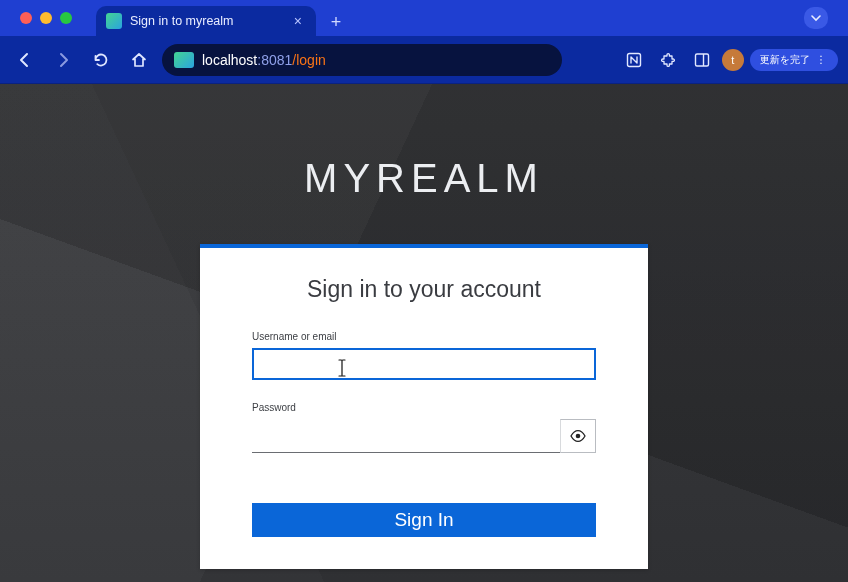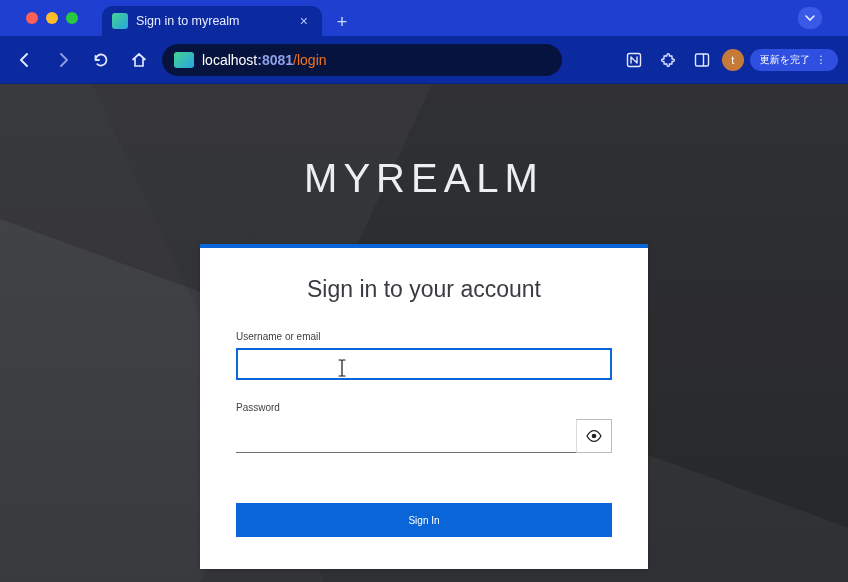--- a/index.html
+++ b/index.html
@@ -1,21 +1,21 @@
 <!DOCTYPE html>
 <html><head>
 <meta charset="utf-8">
 <style>
   * { box-sizing: border-box; margin: 0; padding: 0; }
   html, body { width: 848px; height: 582px; font-family: -apple-system, BlinkMacSystemFont, "Segoe UI", Helvetica, Arial, sans-serif; overflow: hidden; }
   body { background: #1b1b1b; }
 
   
   .browser { width: 100%; height: 100%; display: flex; flex-direction: column; }
-  .titlebar { height: 36px; background: #1f3fd1; display: flex; align-items: center; padding: 0 20px; position: relative; }
+  .titlebar { height: 36px; background: #1f3fd1; display: flex; align-items: center; padding: 0 14px; position: relative; }
   .traffic { display: flex; gap: 8px; align-items: center; padding-left: 6px; }
   .tl { width: 12px; height: 12px; border-radius: 50%; }
   .tl.red { background: #ff5f57; }
   .tl.yellow { background: #febc2e; }
   .tl.green { background: #28c840; }
 
   .tabstrip { display: flex; align-items: flex-end; margin-left: 24px; height: 100%; }
   .tab {
     background: #0b2aa0;
     color: #e8ecff;
@@ -66,21 +66,21 @@
     padding: 0 12px;
     color: #e7ebff;
     font-size: 14px;
     gap: 8px;
   }
   .omnibox .site-badge {
     width: 20px; height: 16px; border-radius: 3px;
     background: linear-gradient(135deg, #44d492 0%, #2aa3e0 100%);
   }
   .omnibox .url-host { color: #ffffff; }
-  .omnibox .url-port { color: #8fa0e8; font-weight: bold; }
+  .omnibox .url-port { color: #8fa0e8; }
   .omnibox .url-path { color: #f97316; }
 
   .tb-right { margin-left: auto; display: flex; align-items: center; gap: 6px; }
   .ext-icon {
     width: 28px; height: 28px; display: flex; align-items: center; justify-content: center;
     color: #e2e8ff; border-radius: 6px; cursor: pointer;
   }
   .avatar {
     width: 22px; height: 22px; border-radius: 50%; background: #c67a3a; color: #fff;
     display: flex; align-items: center; justify-content: center; font-size: 11px;
@@ -107,41 +107,41 @@
 
   .realm-title {
     position: absolute; top: 72px; left: 0; right: 0;
     text-align: center; color: #eceef1; font-size: 40px; letter-spacing: 6px; font-weight: 400;
   }
 
   .login-card {
     position: absolute; top: 160px; left: 50%; transform: translateX(-50%);
     width: 448px; background: #ffffff; border-top: 4px solid #0a66d8;
     box-shadow: 0 1px 4px rgba(0,0,0,0.2);
-    padding: 28px 36px 32px;
+    padding: 28px 52px 32px;
   }
   .card-heading {
     text-align: center; color: #3a3c41; font-size: 23px; font-weight: 400; margin-bottom: 28px;
   }
   .field { margin-bottom: 22px; }
   .field-label { font-size: 10px; color: #3c3f44; margin-bottom: 6px; display: block; }
   .text-input {
     width: 100%; height: 32px; border: 1px solid #b9bcc1; padding: 0 8px;
     font-size: 14px; outline: none; background: #fff;
   }
   .text-input.focused { border: 2px solid #0a66d8; }
   .pwd-wrap { position: relative; display: flex; }
   .pwd-actual { width:100%; height:34px; border:none; border-bottom:1px solid #6a6d72; padding:0 6px; font-size:14px; outline:none;}
   .eye-btn {
     width: 40px; height: 34px; border: 1px solid #b9bcc1; border-left: 1px solid #d8dadd;
     display: flex; align-items: center; justify-content: center; cursor: pointer; background: #fff;
   }
   .signin-btn {
     width: 100%; height: 34px; margin-top: 28px;
-    background: #0a66d8; color: #fff; border: none; font-size: 10px; cursor: pointer;
+    background: #0a66d8; color: #fff; border: none; font-size: 19px; cursor: pointer;
   }
 
   .text-cursor {
     position: absolute; pointer-events: none; color: #222; font-size: 16px;
   }
 
   svg { display: block; }
 </style>
 </head>
 <body>

